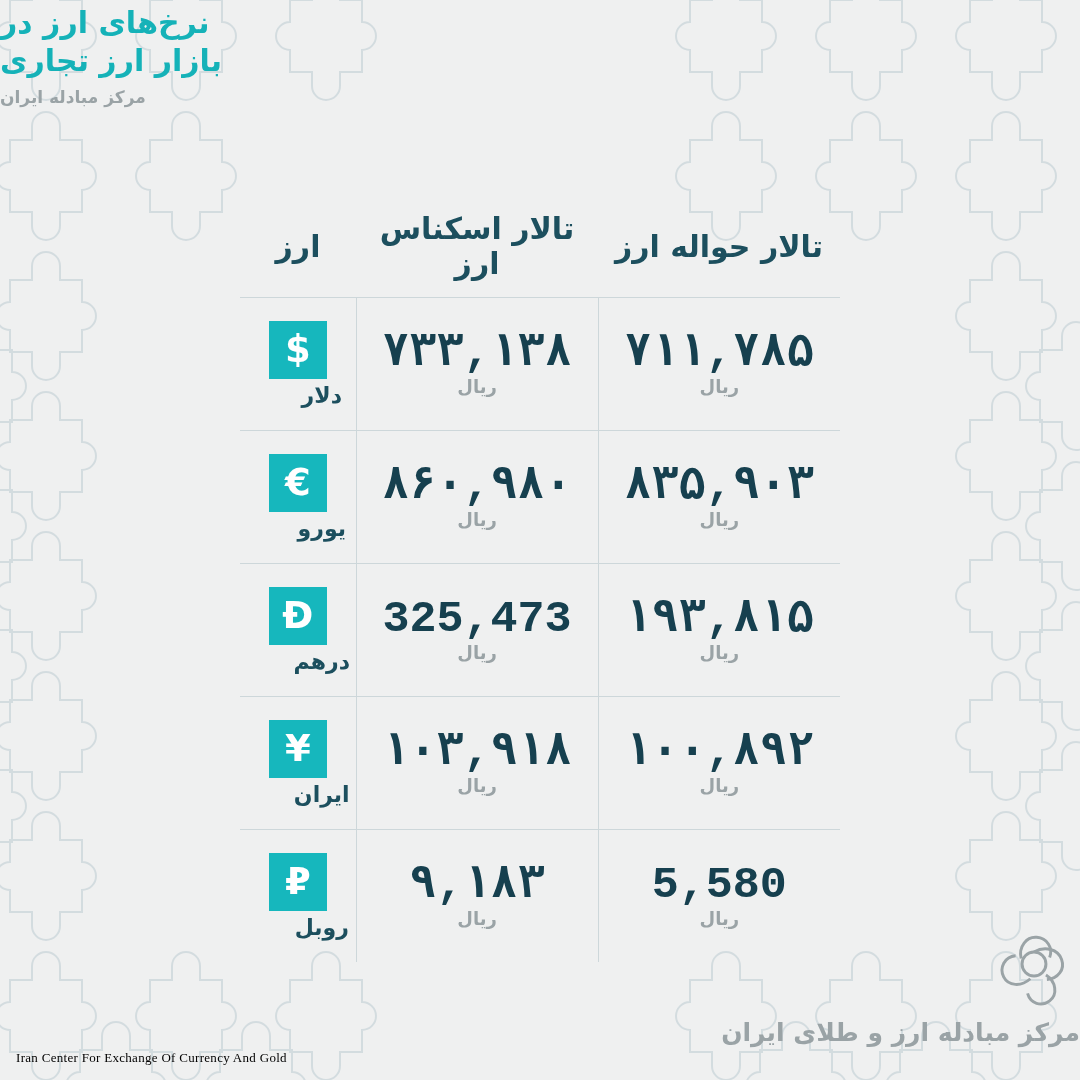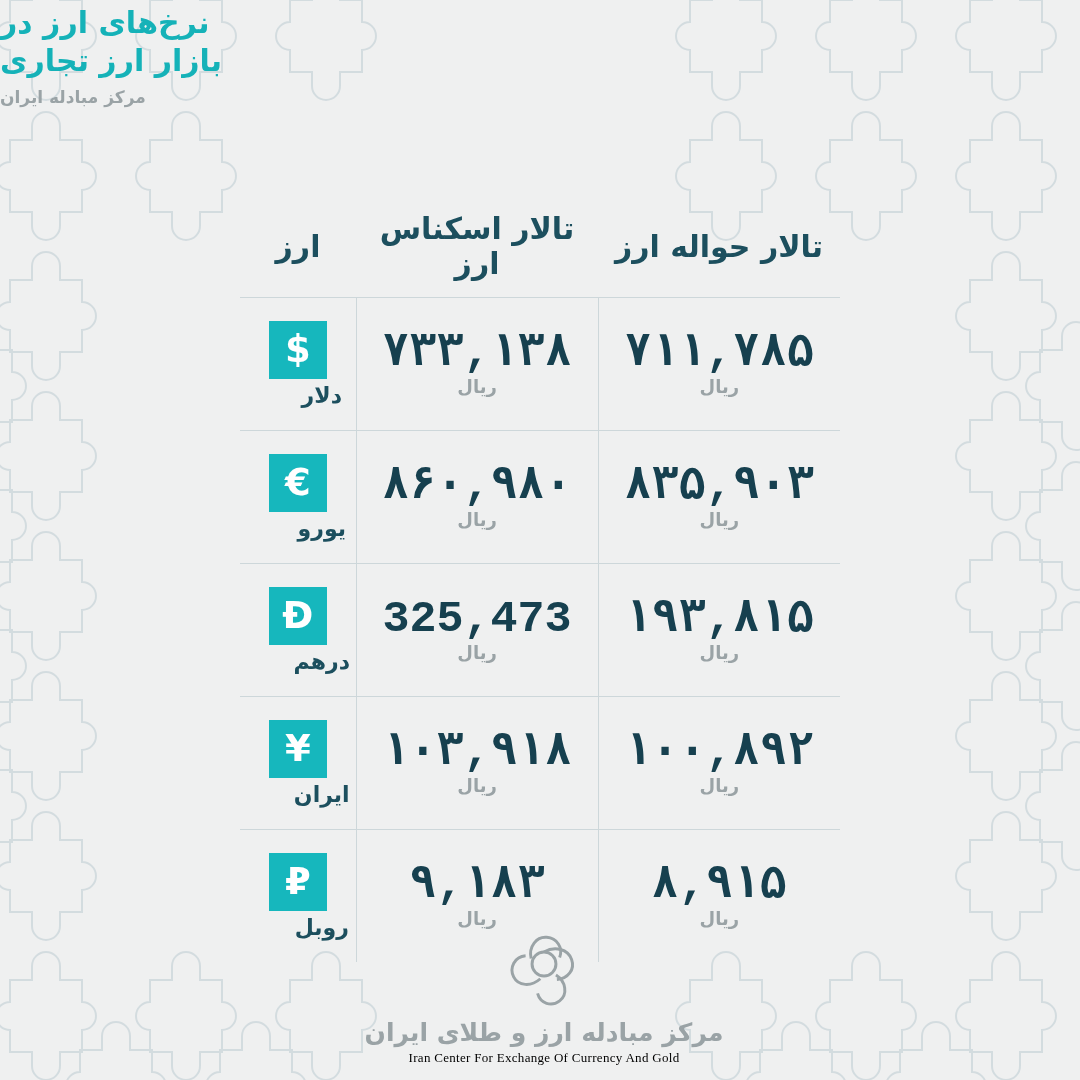--- a/index.html
+++ b/index.html
@@ -148,22 +148,21 @@
     font-weight: bold;
     direction: rtl;
   }
   .rate-box { display: inline-block; text-align: center; }
 
   
   .footer {
     position: absolute;
     bottom: 14px;
     right: 0;
-    left: 8px;
-    text-align: center;
+    left: 16px;
     color: #9aa3a6;
   }
   .footer .logo-mark {
     margin: 0 auto 4px auto;
     width: 92px;
     height: 92px;
   }
   .footer .fa-name {
     font-size: 25px;
     font-weight: bold;
@@ -336,21 +335,21 @@
             <div class="cur-cell">
               <div class="cur-badge">¥</div>
               <div class="cur-name">ایران</div>
             </div>
           </td>
         </tr>
 
         <tr>
           <td class="cell-transfer">
             <span class="rate-box">
-              <span class="rate-value">۸,۹۱۵</span>
+              <span class="rate-value">5,580</span>
               <div class="rate-unit">ریال</div>
             </span>
           </td>
           <td class="cell-cash">
             <span class="rate-box">
               <span class="rate-value">۹,۱۸۳</span>
               <div class="rate-unit">ریال</div>
             </span>
           </td>
           <td class="cell-currency">

